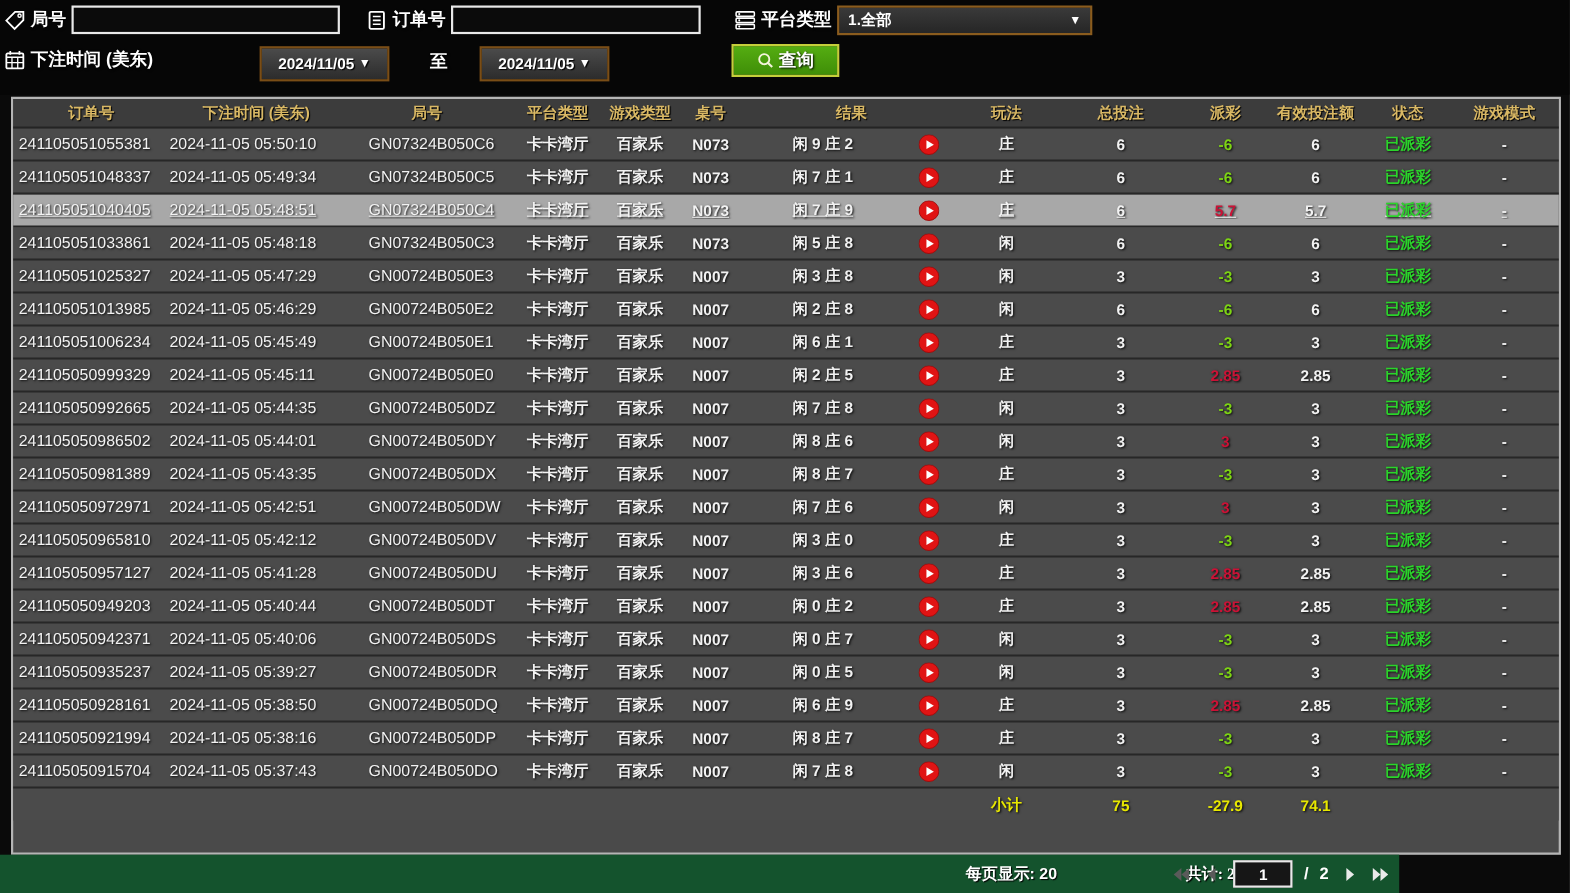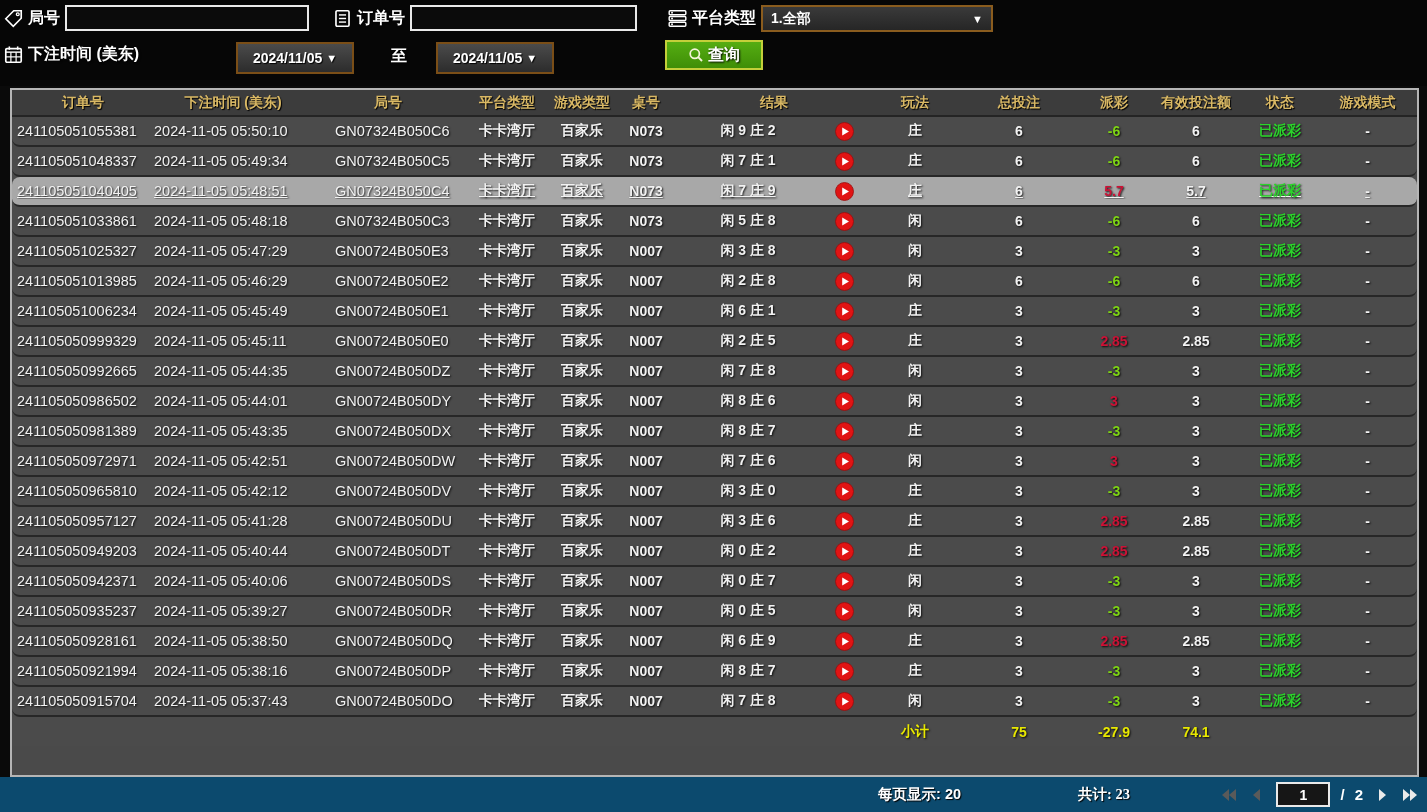--- a/index.html
+++ b/index.html
@@ -52,41 +52,40 @@
   .thead {
     height:27px; background:#3c3c3c; color:#d9b864; font-size:14px; font-weight:bold;
     border-bottom:2px solid #242424; text-shadow:1px 1px 1px #000;
   }
   .thead > div { text-align:center; }
   .th-result { grid-column:7 / span 2; }
   .trow {
     height:30px; background:#4b4b4b; border-bottom:2px solid #272727;
     font-size:14px; font-weight:bold; color:#f2f2f2; text-shadow:1px 1px 2px rgba(0,0,0,.85);
     cursor:pointer;
-    border-radius:8px;
   }
   .trow.selected { background:#a8a8a8;text-decoration:underline; }
   .cell { text-align:center; white-space:nowrap; overflow:hidden; }
   .cl { text-align:left; }
   .c-order { padding-left:5px; font-weight:normal; font-size:14.5px; }
   .c-time  { font-weight:normal; font-size:14.5px; }
   .c-round { font-weight:normal; font-size:14.5px;margin-left:23px; }
   .pay-neg { color:#7dd414; }
   .pay-pos { color:#cb1236; }
   .status-ok { color:#2bd42b; }
   .play-wrap { display:flex; justify-content:center; align-items:center; }
   .play-btn { width:19px; height:19px; display:inline-flex; cursor:pointer; }
   .sumrow {
     height:29px; background:#4b4b4b; border-bottom:2px solid #8f8f8f;
     font-size:14px; font-weight:bold; color:#e8e800; text-shadow:1px 1px 2px rgba(0,0,0,.9);
   }
   .sumrow:last-child { border-bottom:none; }
 
   
-  .footer-bar { position:absolute; top:777px; left:0; width:1427px; height:35px; background:#0c4a6e; }
+  .footer-bar { position:absolute; top:777px; left:0; width:1272px; height:35px; background:#14532d; }
   .f-text { position:absolute; top:8px; color:#fff; font-size:14.5px; font-weight:bold; text-shadow:1px 1px 1px #000; }
   .pager { position:absolute; right:8px; top:5px; display:flex; align-items:center; gap:10px; }
   .pg-arrow { width:18px; height:18px; display:inline-flex; cursor:pointer; color:#eaeaea; }
   .pg-arrow.disabled { color:#5a5a5a; cursor:default; }
   .page-input {
     width:54px; height:25px; background:#161616; border:2px solid #e9e9e9;
     color:#fff; font-size:14px; font-weight:bold; text-align:center; outline:none; font-family:inherit;
   }
   .pg-sep, .pg-total { color:#fff; font-size:15px; font-weight:bold; }
   svg { display:block; }

